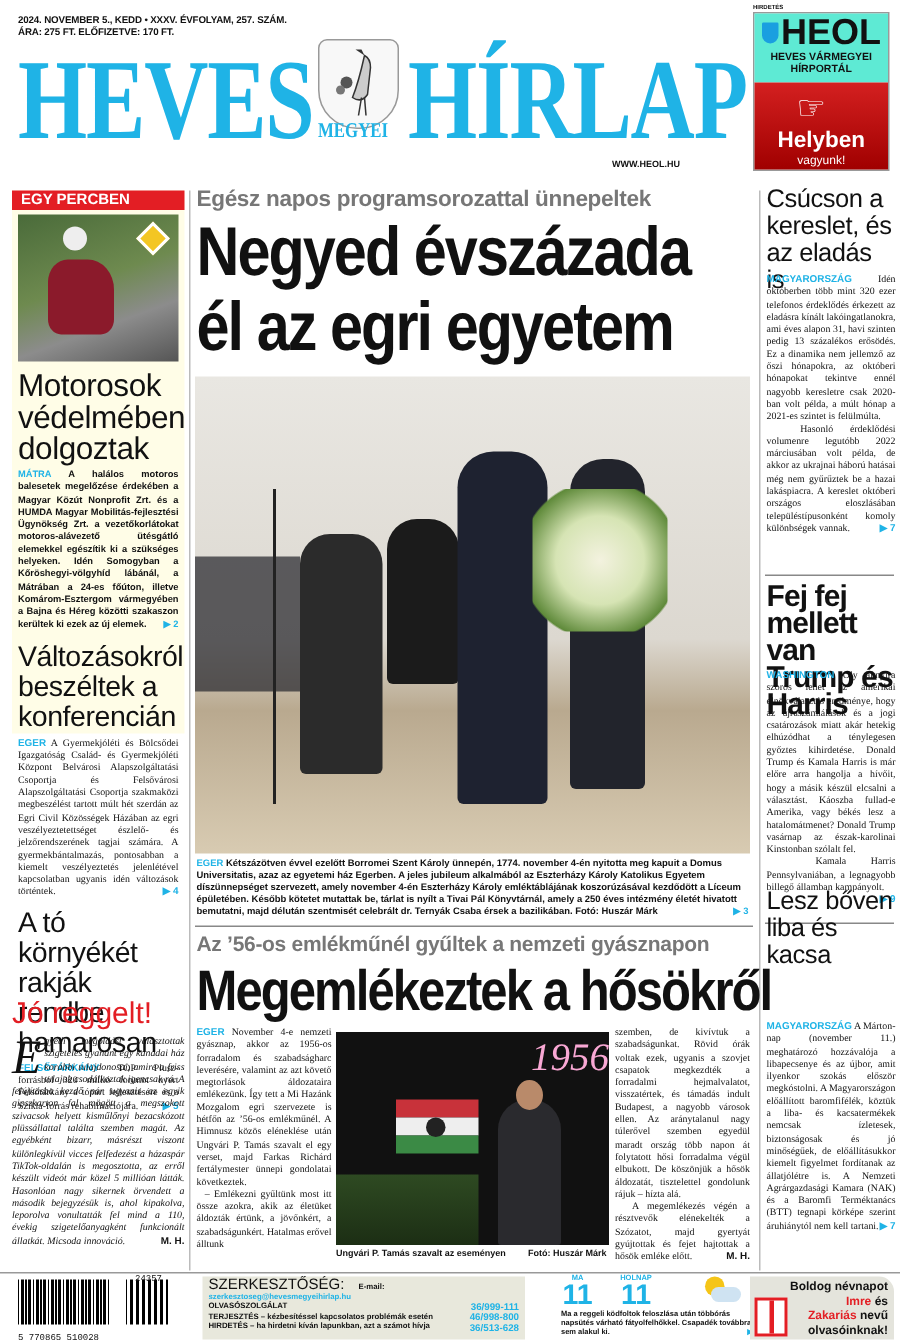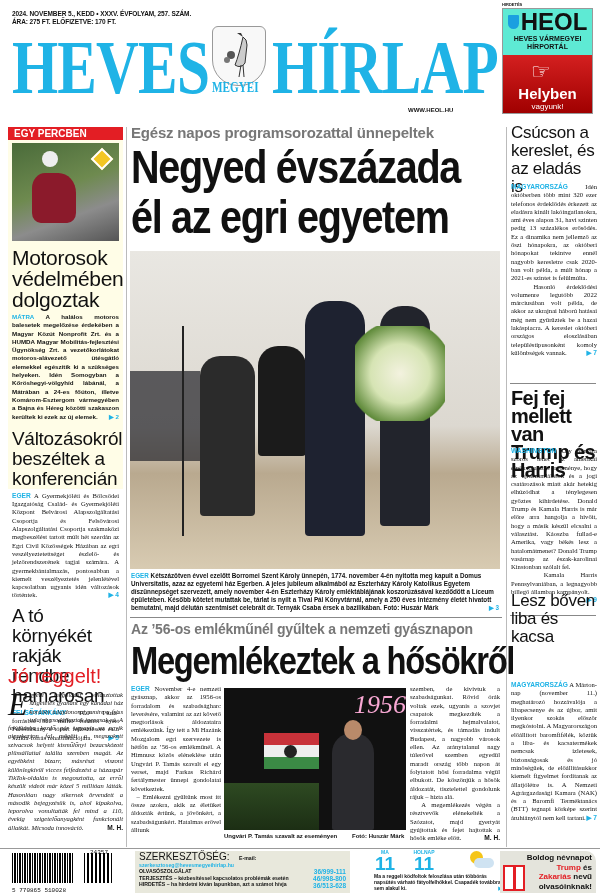--- a/index.html
+++ b/index.html
@@ -176,16 +176,16 @@
     <div class="abs" style="left:4px;top:0;width:13px;height:13px;background:#f5c518;border-radius:50%;"></div>
     <div class="abs" style="left:8px;top:7px;width:20px;height:10px;background:#cfe3f2;border-radius:6px;"></div>
   </div>
   <div class="abs" style="left:0;top:24px;width:135px;font-size:5px;line-height:6px;font-weight:bold;"><span>Ma a reggeli ködfoltok feloszlása után többórás napsütés várható fátyolfelhőkkel. Csapadék továbbra sem alakul ki.</span> <span class="arrow">▶ 13</span></div>
 </div>
 <div class="abs" style="left:500px;top:851px;width:96px;height:42px;background:#e4e4dc;border-radius:0 10px 0 0;text-align:right;padding:2px 4px;font-size:8px;line-height:9.5px;font-weight:bold;">
   <div class="abs" style="left:3px;top:14px;width:22px;height:26px;background:#fff;border:2px solid #e31e24;">
       <div style="position:absolute;left:8px;top:0;width:3px;height:100%;background:#e31e24;"></div>
     </div>
   <div>Boldog névnapot</div>
-  <div><span style="color:#e31e24;">Trump</span> <span>és</span></div>
+  <div><span style="color:#e31e24;">Imre</span> <span>és</span></div>
   <div><span style="color:#e31e24;">Zakariás</span> <span>nevű</span></div>
   <div>olvasóinknak!</div>
 </div>
 
 </body></html>

